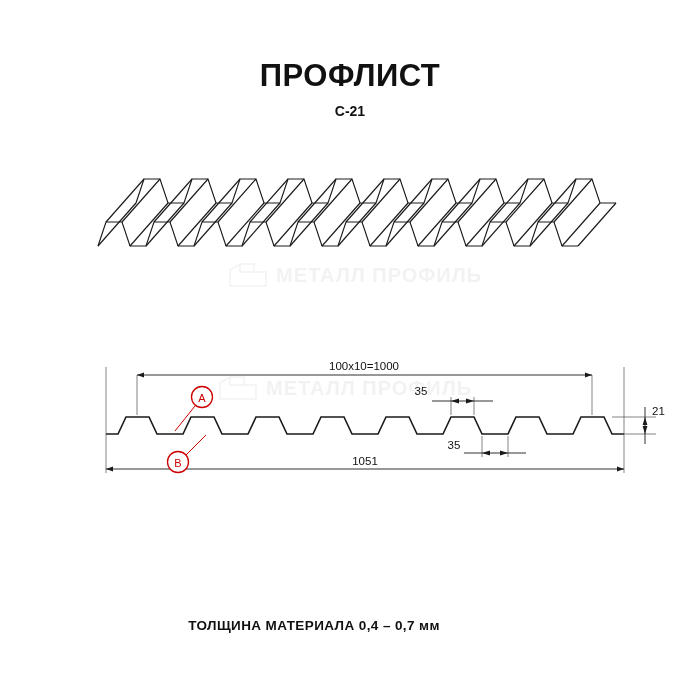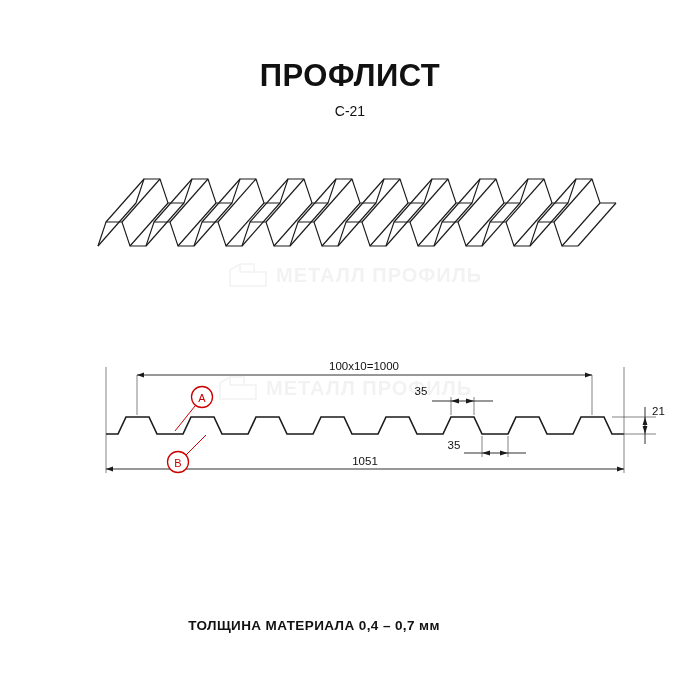--- a/index.html
+++ b/index.html
@@ -31,21 +31,21 @@
     letter-spacing: 0.5px;
     color: #111;
   }
   .subtitle {
     position: absolute;
     top: 103px;
     left: 0;
     width: 700px;
     text-align: center;
     font-size: 14px;
-    font-weight: normal;
+    font-weight: bold;
     color: #111;
   }
   .iso-wrap {
     position: absolute;
     top: 150px;
     left: 60px;
     width: 580px;
     height: 130px;
   }
   .draw-wrap {

